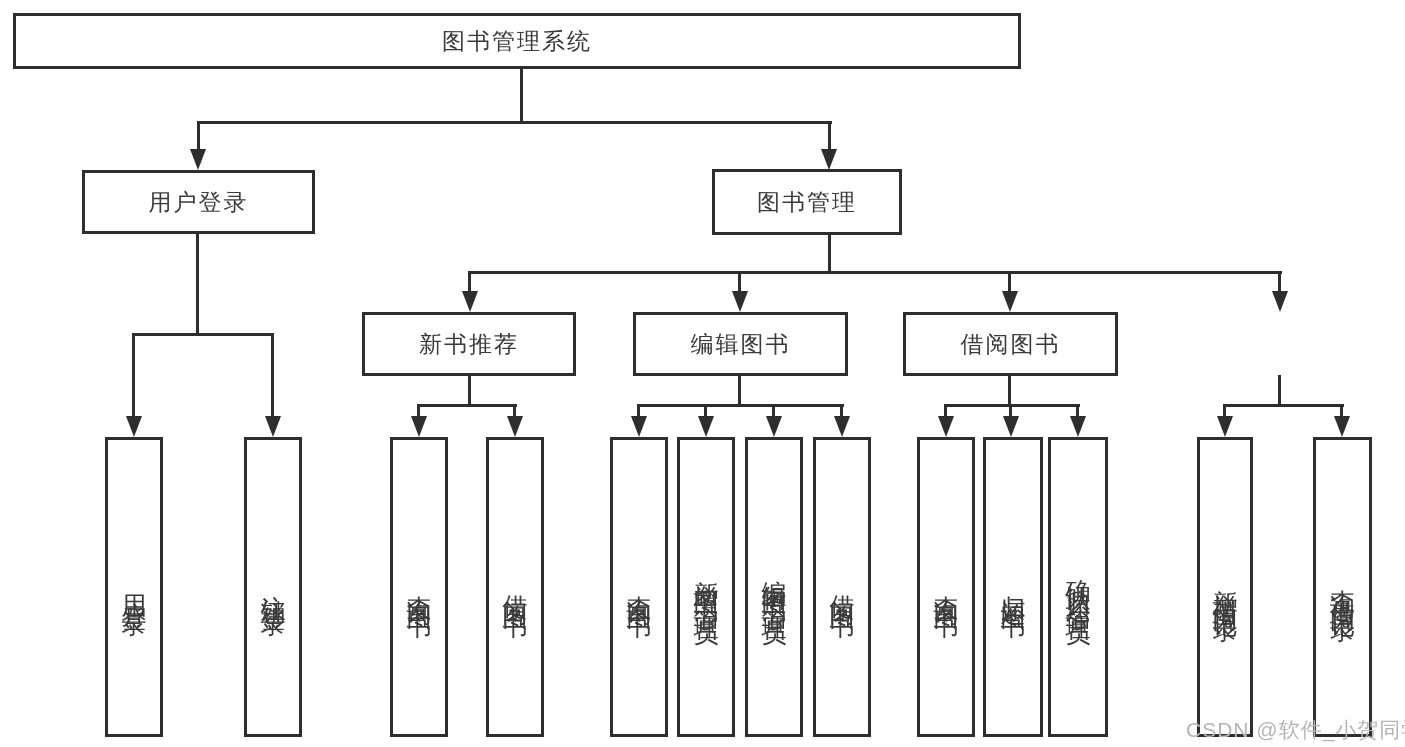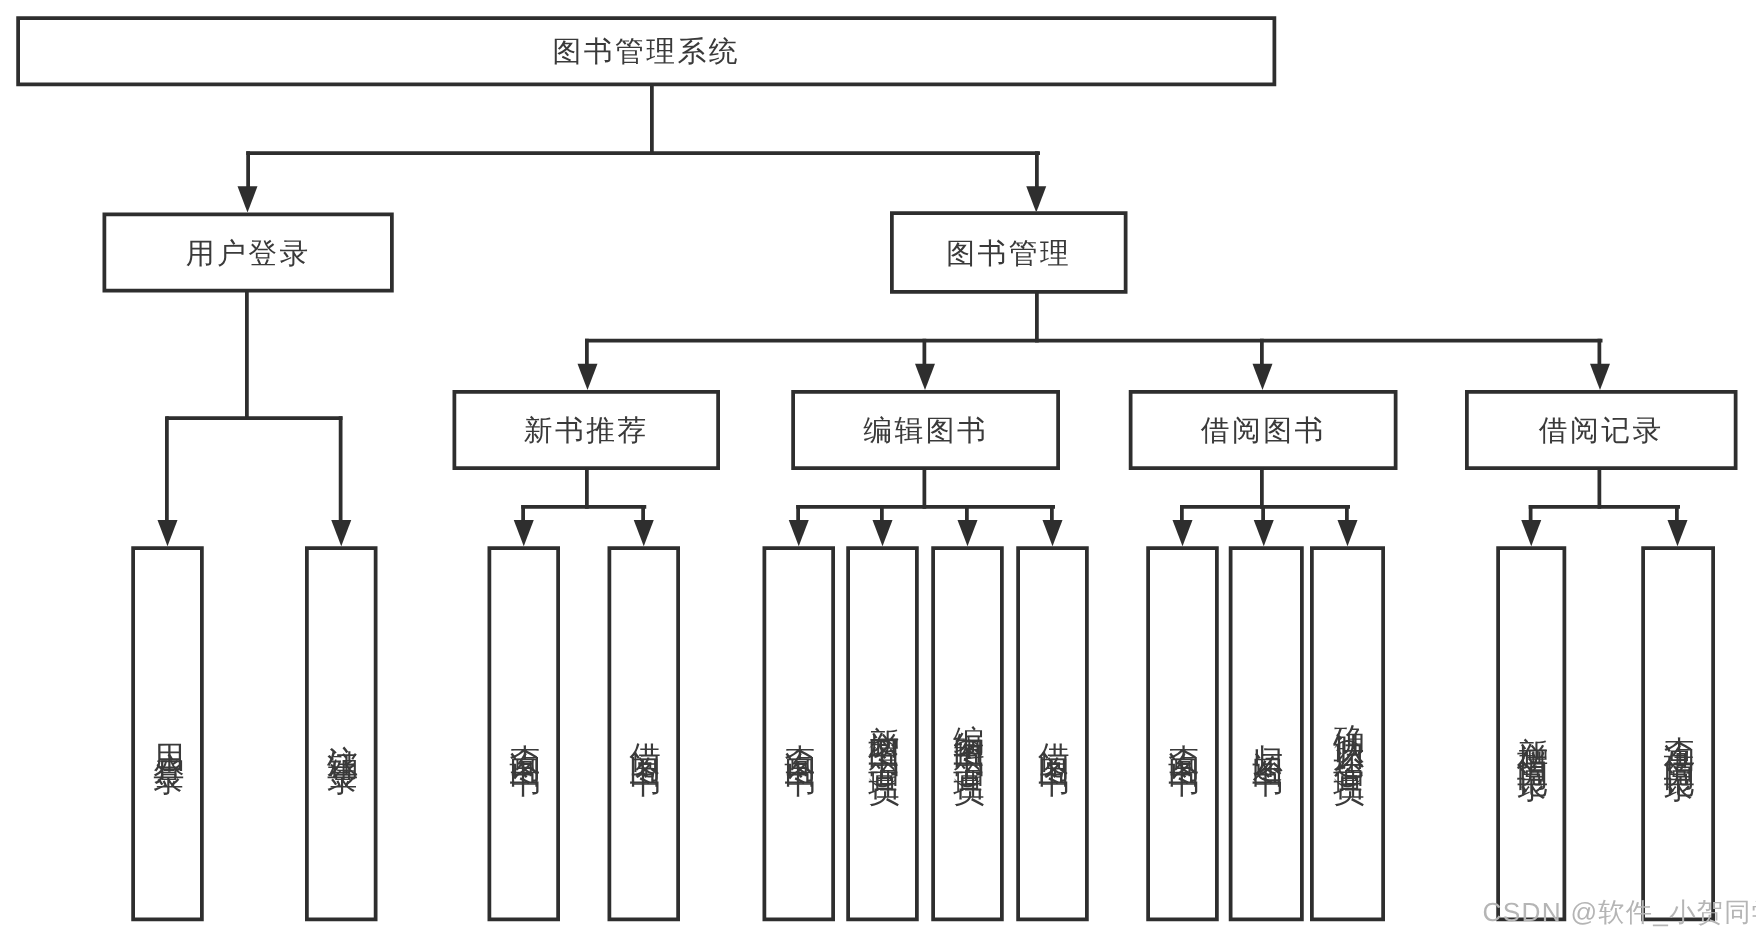--- a/index.html
+++ b/index.html
@@ -71,23 +71,20 @@
   <div class="arrow" style="left:1272px;top:291px;"></div>
 
   <div class="box hbox" style="left:362px;top:312px;width:214px;height:64px;">
     <span>新书推荐</span>
   </div>
   <div class="box hbox" style="left:633px;top:312px;width:215px;height:64px;">
     <span>编辑图书</span>
   </div>
   <div class="box hbox" style="left:903px;top:312px;width:215px;height:64px;">
     <span>借阅图书</span>
-  </div>
-  <div class="box hbox" style="left:1172px;top:312px;width:218px;height:64px;">
-    <span>借阅记录</span>
   </div>
 
   <div class="line" style="left:468px;top:375px;width:3px;height:32px;"></div>
   <div class="line" style="left:417px;top:404px;width:100px;height:3px;"></div>
   <div class="line" style="left:417px;top:404px;width:3px;height:15px;"></div>
   <div class="arrow" style="left:411px;top:416px;"></div>
   <div class="line" style="left:513px;top:404px;width:3px;height:15px;"></div>
   <div class="arrow" style="left:507px;top:416px;"></div>
 
   <div class="line" style="left:738px;top:375px;width:3px;height:32px;"></div>

